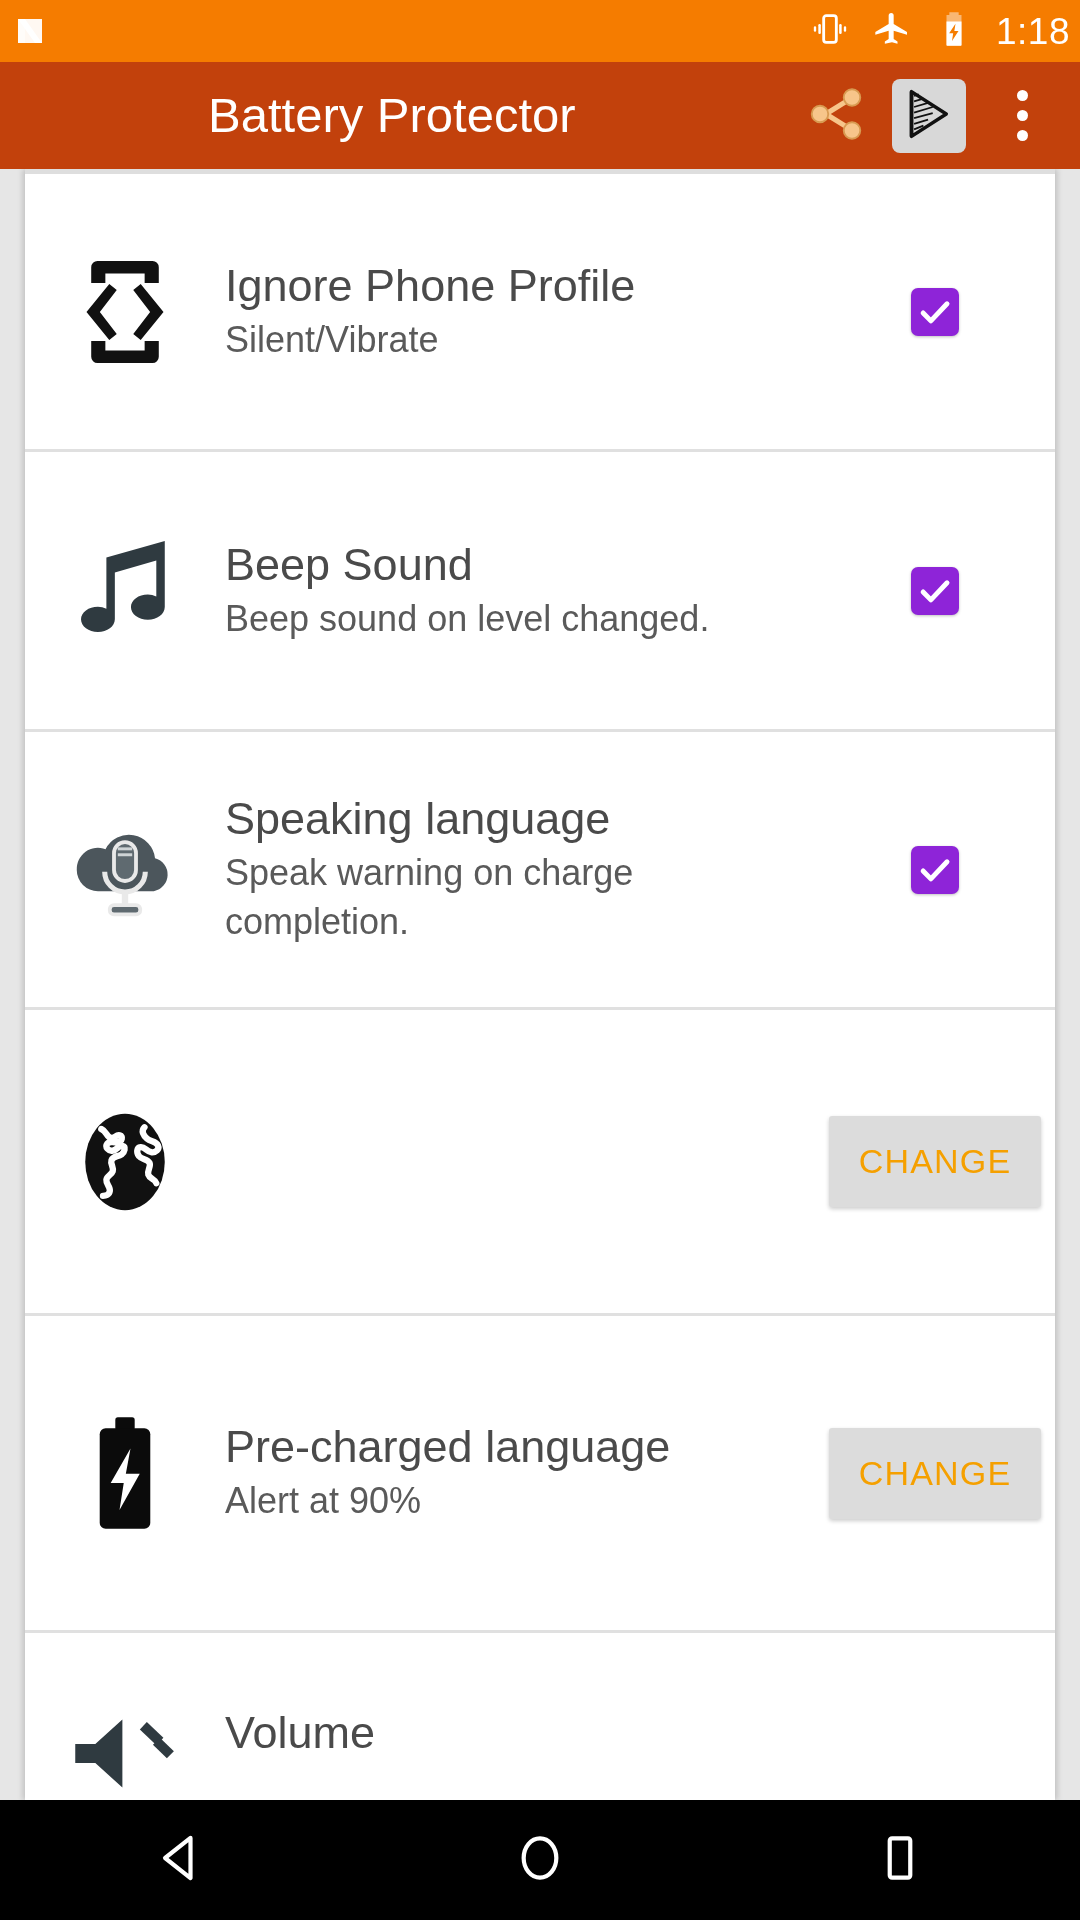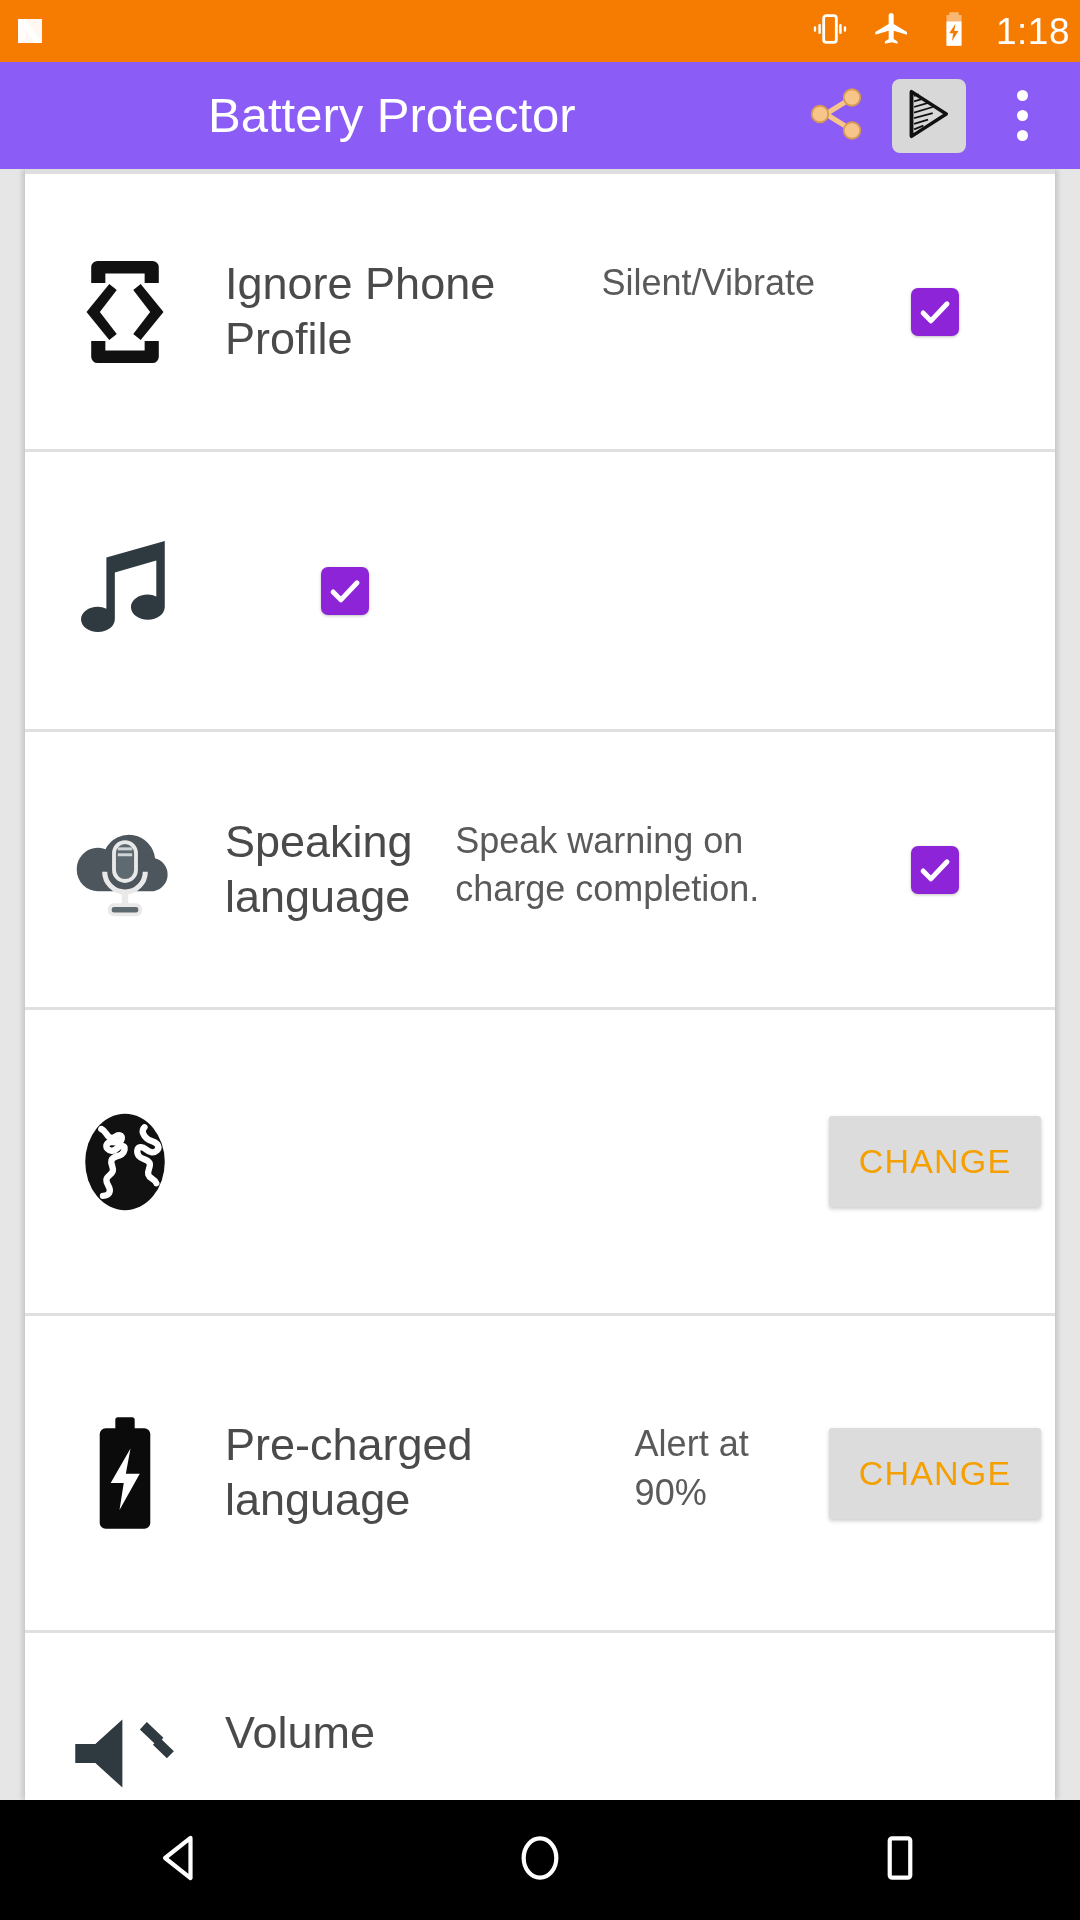--- a/index.html
+++ b/index.html
@@ -18,21 +18,21 @@
     display:flex; align-items:center; padding:0 10px;
   }
   .n-logo { width:40px; height:40px; position:relative; }
   .status-right { margin-left:auto; display:flex; align-items:center; gap:22px; }
   .status-icon { display:block; }
   .clock { color:#ffffff; font-size:37px; letter-spacing:0.5px; line-height:1; }
 
   
   .app-bar {
     position:absolute; top:62px; left:0; width:1080px; height:107px;
-    background:#8b5cf6;
+    background:#c2410c;
     display:flex; align-items:center;
   }
   .app-title {
     color:#ffffff; font-size:49px; font-weight:400;
     margin-left:208px; white-space:nowrap; line-height:1;
   }
   .ab-actions { margin-left:auto; display:flex; align-items:center; }
   .share-btn { width:96px; height:96px; display:flex; align-items:center; justify-content:center; }
   .play-btn {
     width:74px; height:74px; margin:0 8px;
@@ -59,21 +59,21 @@
 
   .row {
     position:relative; width:100%;
     border-bottom:3px solid #e0e0e0;
     display:flex; align-items:center;
   }
   .row-icon {
     width:200px; min-width:200px; display:flex;
     align-items:center; justify-content:center;
   }
-  .row-text { flex:1; display:flex; flex-direction:row; justify-content:flex-start; }
+  .row-text { flex:1; display:flex; flex-direction:column; justify-content:flex-start; }
   .row-title { font-size:45px; color:#4a4a4a; line-height:1.22; font-weight:400; }
   .row-sub { font-size:36px; color:#5a5a5a; line-height:1.35; margin-top:2px; }
   .row-action { width:240px; min-width:240px; display:flex; align-items:center; justify-content:center; }
 
   .checkbox {
     width:48px; height:48px; border-radius:7px; background:#8e24d8;
     display:flex; align-items:center; justify-content:center;
     box-shadow:0 1px 3px rgba(0,0,0,0.25);
   }
   .btn-change {
@@ -202,20 +202,24 @@
           </div>
         </div>
       </div>
 
       <div class="row" style="height:280px;">
         <div class="row-icon">
           <svg width="104" height="110" viewBox="0 0 24 26">
             <path d="M21.4 1.2 7.6 5.1v12.1a4.4 4.4 0 0 0-2-.5c-2.2 0-4 1.3-4 3s1.8 3 4 3 4-1.3 4-3V8.6l9.8-2.8v8.5a4.4 4.4 0 0 0-2-.5c-2.2 0-4 1.3-4 3s1.8 3 4 3 4-1.3 4-3z" fill="#2f3a40"></path>
           </svg>
         </div>
+        <div class="row-text">
+          <div class="row-title">Beep Sound</div>
+          <div class="row-sub">Beep sound on level changed.</div>
+        </div>
         <div class="row-action">
           <div class="checkbox">
             <svg width="38" height="38" viewBox="0 0 24 24">
               <path d="M4.5 12.6 9.4 17.6 19.6 6.8" fill="none" stroke="#fff" stroke-width="3.1" stroke-linecap="round" stroke-linejoin="round"></path>
             </svg>
           </div>
         </div>
       </div>
 
       <div class="row" style="height:278px;">

